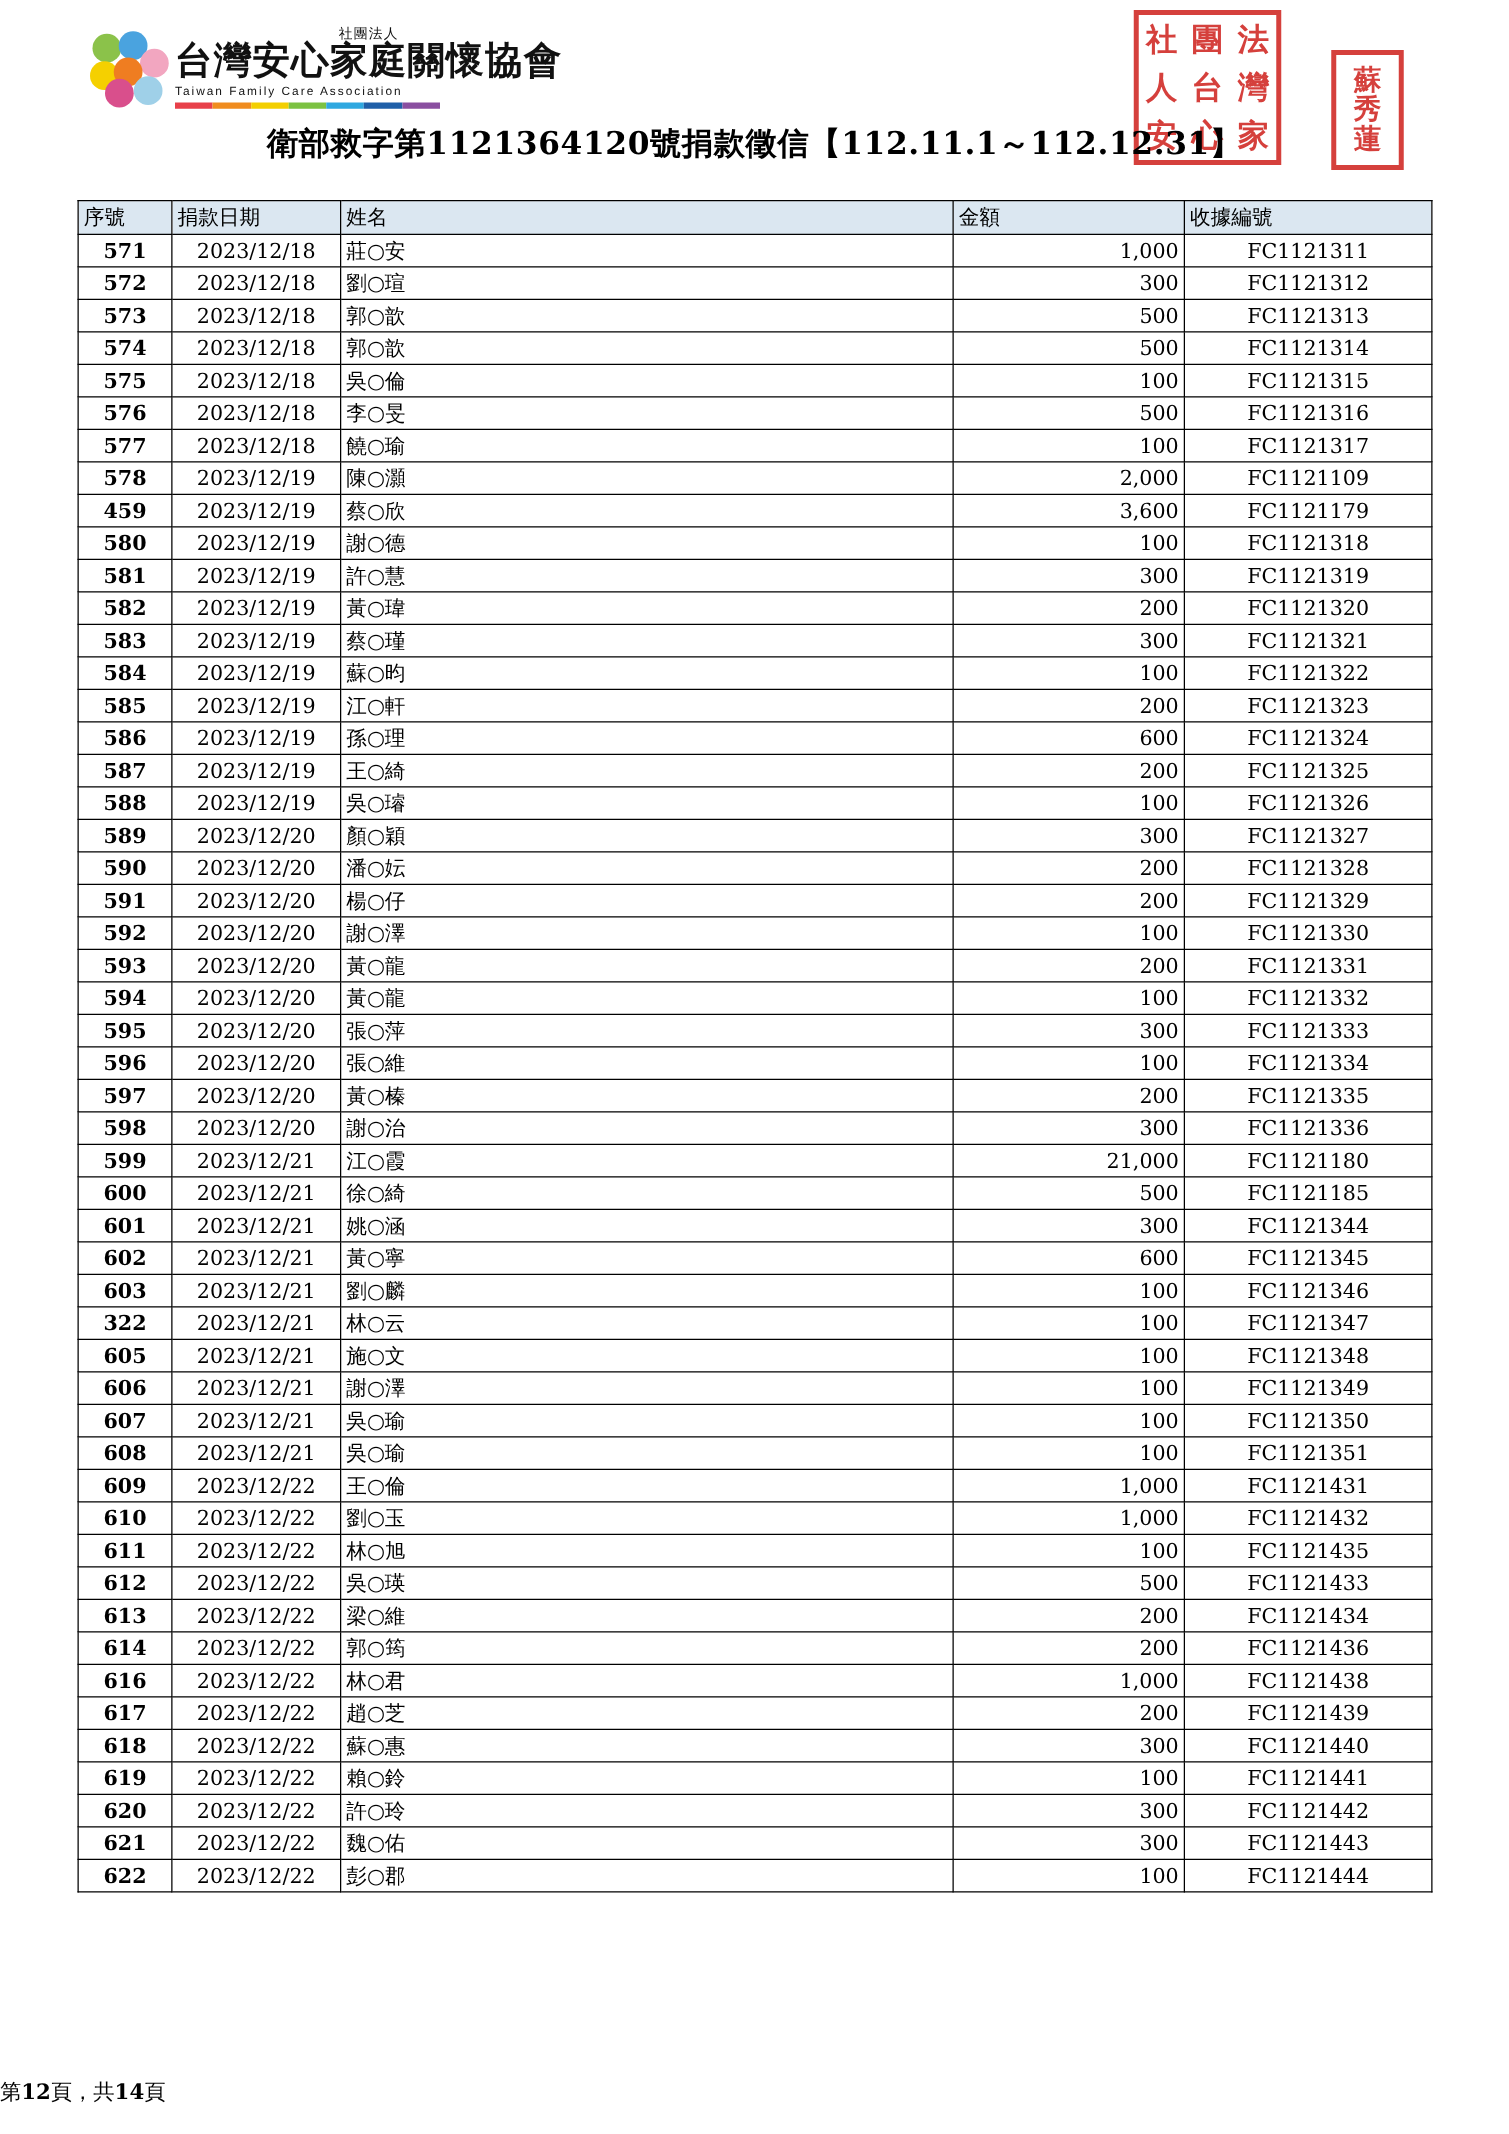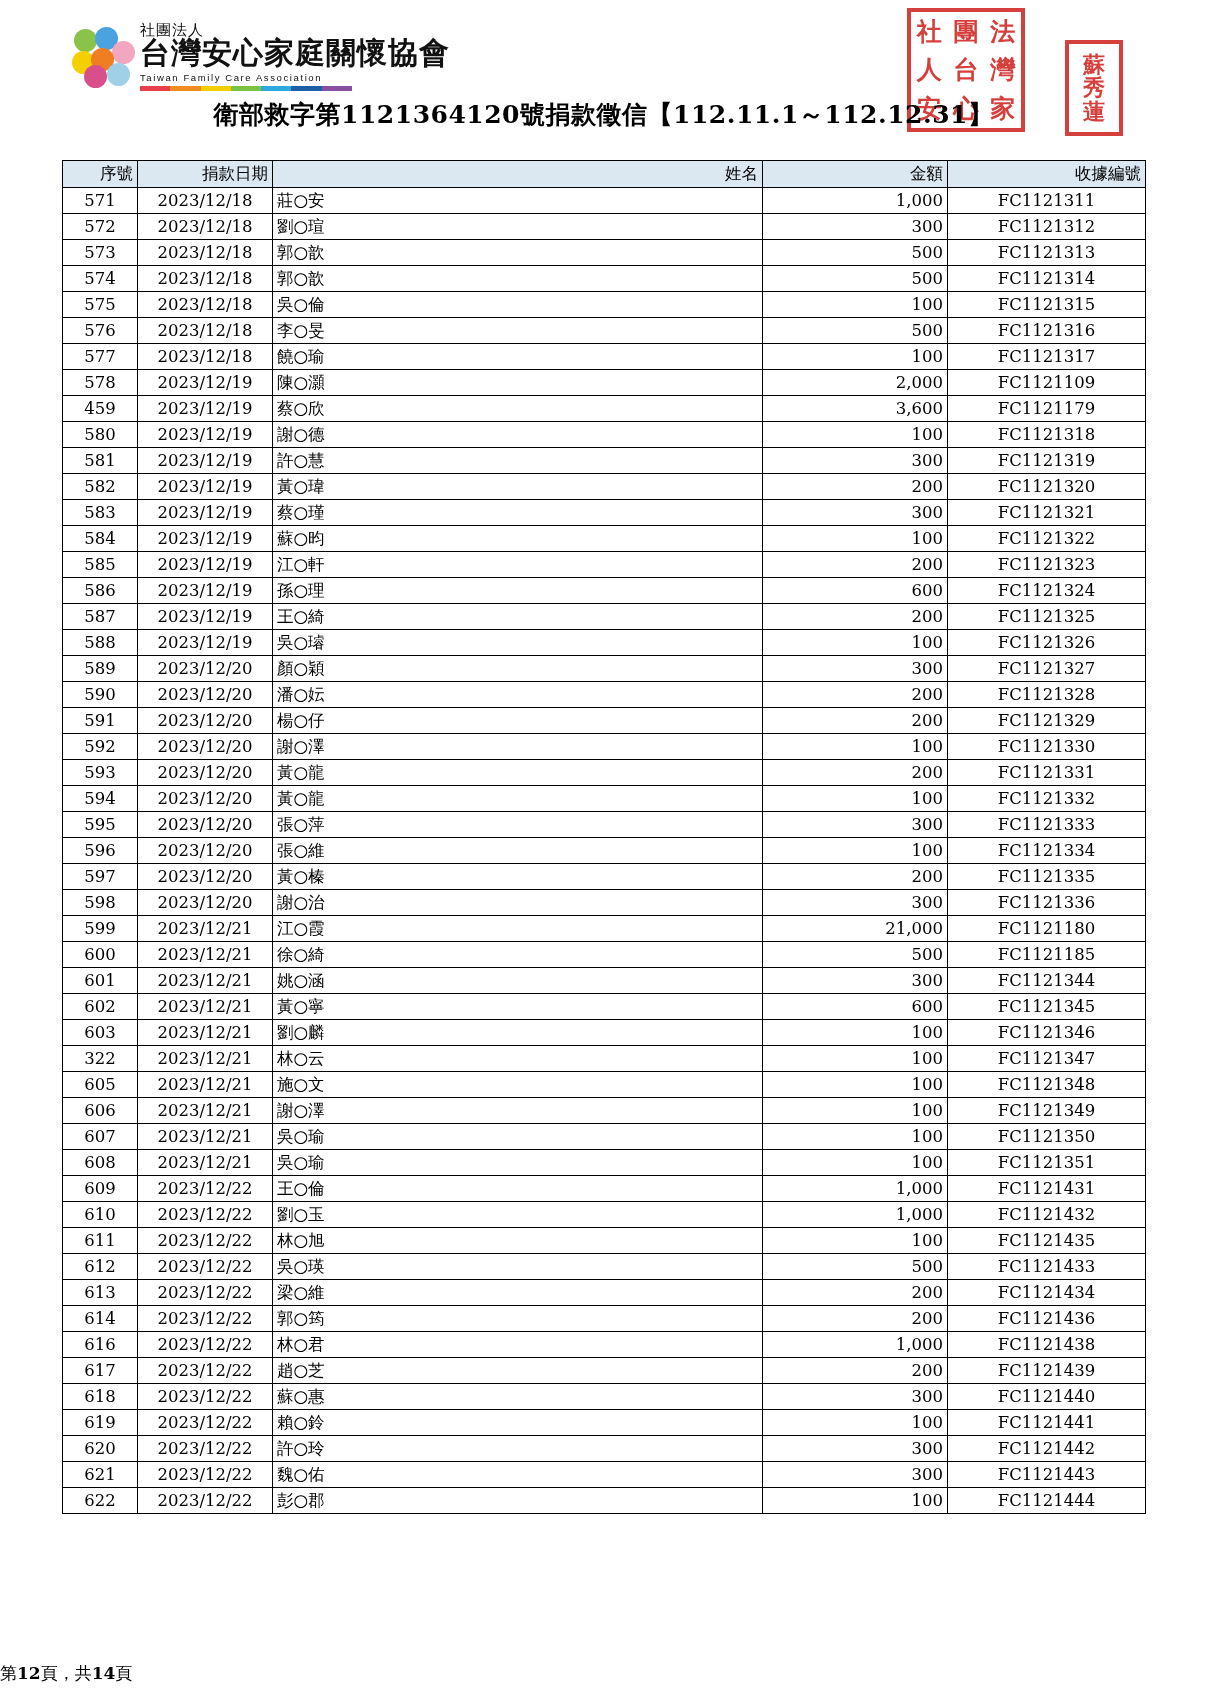--- a/index.html
+++ b/index.html
@@ -54,24 +54,25 @@
   .lf4 { background:#f5d000; left: 0px;  top: 24px; }
   .lf5 { background:#ef7d21; left: 19px; top: 21px; }
   .lf6 { background:#d94f8c; left: 12px; top: 38px; }
   .lf7 { background:#9fd0e8; left: 35px; top: 36px; }
 
   .logo-text {
     margin-left: 6px;
     line-height: 1;
   }
   .logo-text .lt-sub {
-    font-size: 15px;
+    font-size: 11px;
     letter-spacing: 1px;
     color: #111;
     font-family: "Liberation Sans", sans-serif;
+    text-align: center;
   }
   .logo-text .lt-main {
     font-size: 30px;
     font-weight: bold;
     letter-spacing: 1px;
     color: #111;
     margin-top: 1px;
     font-family: "DejaVu Sans", "Liberation Sans", sans-serif;
   }
   .logo-text .lt-en {
@@ -160,32 +161,32 @@
     border: 1px solid #000;
     height: 25px;
     line-height: 25px;
     padding: 0 4px;
     font-family: "DejaVu Serif", "Liberation Serif", serif;
     white-space: nowrap;
     overflow: hidden;
   }
   table.donations thead th {
     background: #dbe7f1;
-    text-align: right;
+    text-align: left;
     font-weight: normal;
     height: 26px;
     line-height: 26px;
   }
   col.c-seq    { width: 75px; }
   col.c-date   { width: 135px; }
   col.c-name   { width: 490px; }
   col.c-amount { width: 185px; }
   col.c-receipt{ width: 198px; }
 
-  td.seq     { text-align: center; }
+  td.seq     { text-align: center; font-weight: bold; }
   td.date    { text-align: center; }
   td.name    { text-align: left; padding-left: 8px; }
   td.amount  { text-align: right; padding-right: 8px; }
   td.receipt { text-align: center; }
 
   .footer {
     position: absolute;
     left: 0;
     right: 0;
     bottom: 22px;

